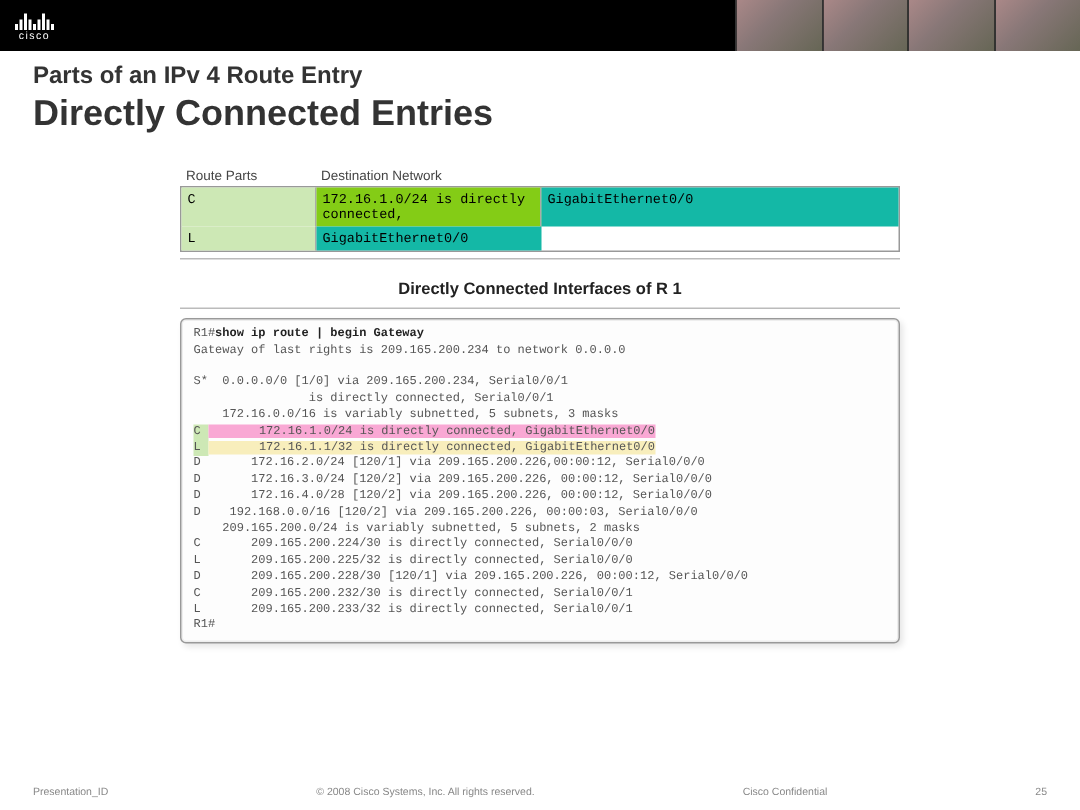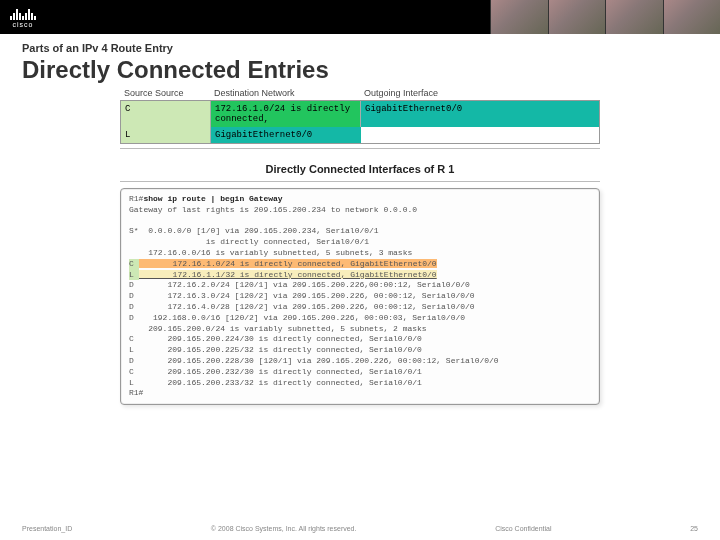--- a/index.html
+++ b/index.html
@@ -7,38 +7,38 @@
 
   .banner { height: 34px; background: #000; position: relative; display: flex; align-items: center; }
   .cisco-logo { margin-left: 10px; display: flex; flex-direction: column; align-items: center; }
   .bars { display: flex; align-items: flex-end; gap: 1px; height: 14px; }
   .bar { width: 2px; background: #fff; }
   .logo-text { color: #fff; font-size: 7px; letter-spacing: 1px; margin-top: 1px; }
   .banner-photos { position: absolute; right: 0; top: 0; height: 34px; width: 230px; display: flex; }
   .photo { flex: 1; background: linear-gradient(135deg,#a88,#877 40%,#665); border-left: 1px solid #333; }
 
   .slide { padding: 8px 22px 0 22px; }
-  .kicker { font-size: 11px; font-weight: bold; color: #333; margin-bottom: 2px; }
-  .title { font-size: 24px; font-weight: bold; color: #333; margin-bottom: 2px; }
+  .kicker { font-size: 16px; font-weight: bold; color: #333; margin-bottom: 2px; }
+  .title { font-size: 24px; font-weight: bold; color: #333; margin-bottom: 20px; }
 
   .figure { margin: 0 auto; width: 480px; }
   .col-headers { display: grid; grid-template-columns: 90px 150px 1fr; font-size: 9px; color: #444; padding: 2px 4px; }
   .route-grid { display: grid; grid-template-columns: 90px 150px 1fr; border: 1px solid #999; font-family: "Courier New", monospace; font-size: 9px; }
   .cell { padding: 3px 4px; }
   .c-src { background: #cde8b5; border-right: 1px solid #aaa; }
-  .c-dst { background: #22c55e; border-right: 1px solid #aaa; }
+  .c-dst { background: #84cc16; border-right: 1px solid #aaa; }
   .c-out { background: #14b8a6; }
 
   .panel-title { text-align: center; font-size: 11px; font-weight: bold; margin: 14px 0 6px; color: #222; }
   .hr { border-top: 1px solid #bbb; margin: 4px 0 6px; }
 
   .terminal { border: 1px solid #999; border-radius: 4px; background: #fdfdfd; box-shadow: inset 0 0 0 1px #eee, 2px 2px 4px rgba(0,0,0,.1); padding: 5px 8px; font-family: "Courier New", monospace; font-size: 8px; color: #555; line-height: 1.35; white-space: pre; overflow: hidden; }
   .prompt-row b { color: #222; text-align: right; }
-  .hl-dst { background: #fdba74; }
-  .hl-out { background: #f8eebc; text-decoration: underline; }
+  .hl-dst { background: #f9a8d4; }
+  .hl-out { background: #f8eebc; }
   .hl-src { background: #cde8b5; display: inline-block; width: 10px; }
 
   .footer { position: absolute; bottom: 8px; left: 0; width: 100%; display: flex; justify-content: space-between; align-items: center; padding: 0 22px; font-size: 7px; color: #888; }
 </style>
 </head>
 <body>
 
 <div class="banner">
   <div class="cisco-logo">
     <div class="bars">
@@ -61,23 +61,22 @@
       <div class="photo"></div>
   </div>
 </div>
 
 <div class="slide">
   <div class="kicker">Parts of an IPv 4 Route Entry</div>
   <div class="title">Directly Connected Entries</div>
 
   <div class="figure">
     <div class="col-headers">
-      <div>Source Source</div>
+      <div>Route Parts</div>
       <div>Destination Network</div>
-      <div>Outgoing Interface</div>
     </div>
     <div class="route-grid">
       <div class="cell c-src">C</div>
       <div class="cell c-dst"><span>172.16.1.0/24</span><span> is directly connected, </span></div>
       <div class="cell c-out">GigabitEthernet0/0</div>
       <div class="cell c-src">L</div>
       <div class="cell c-out">GigabitEthernet0/0</div>
     </div>
 
     <div class="hr"></div>

